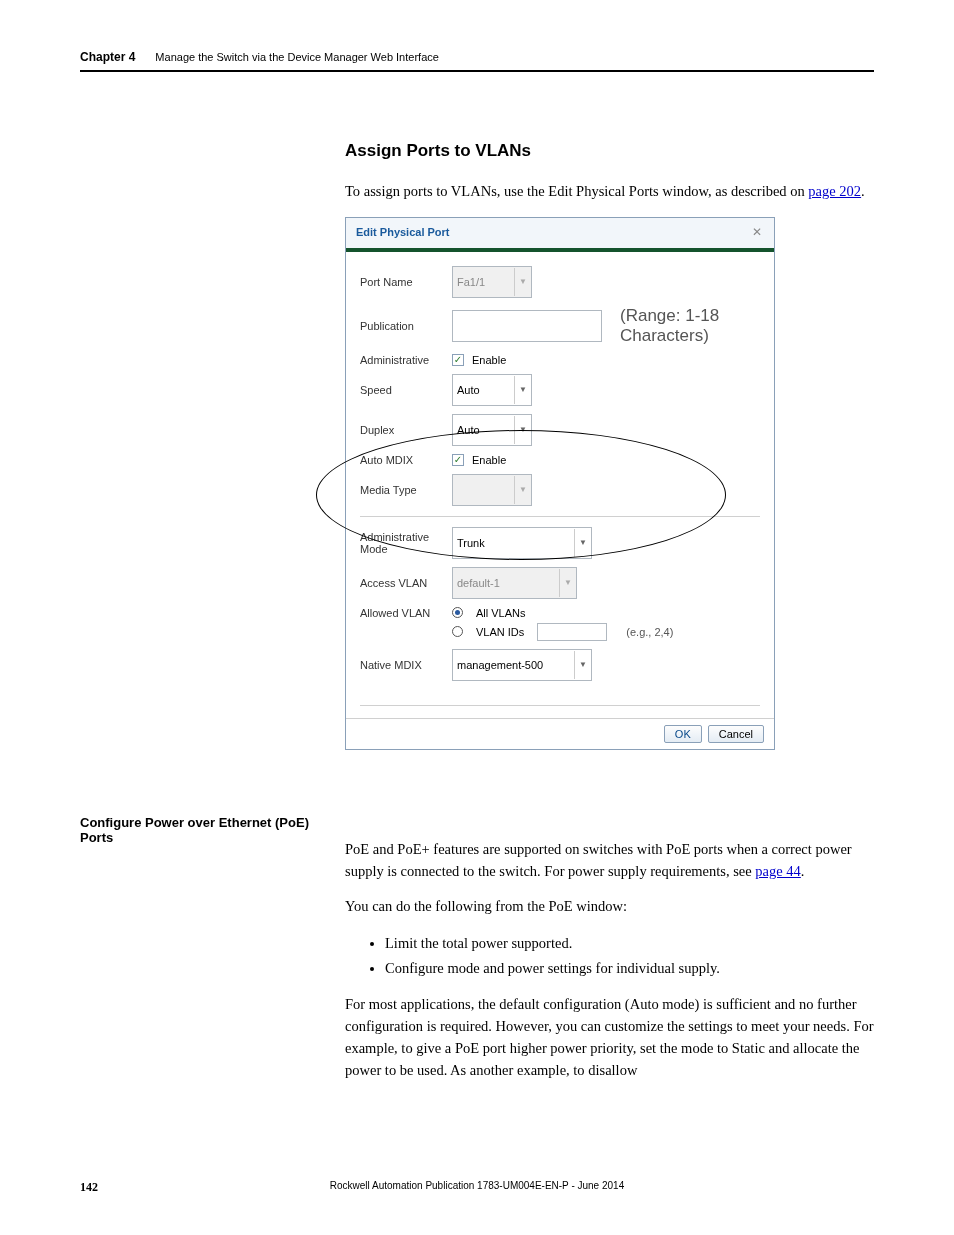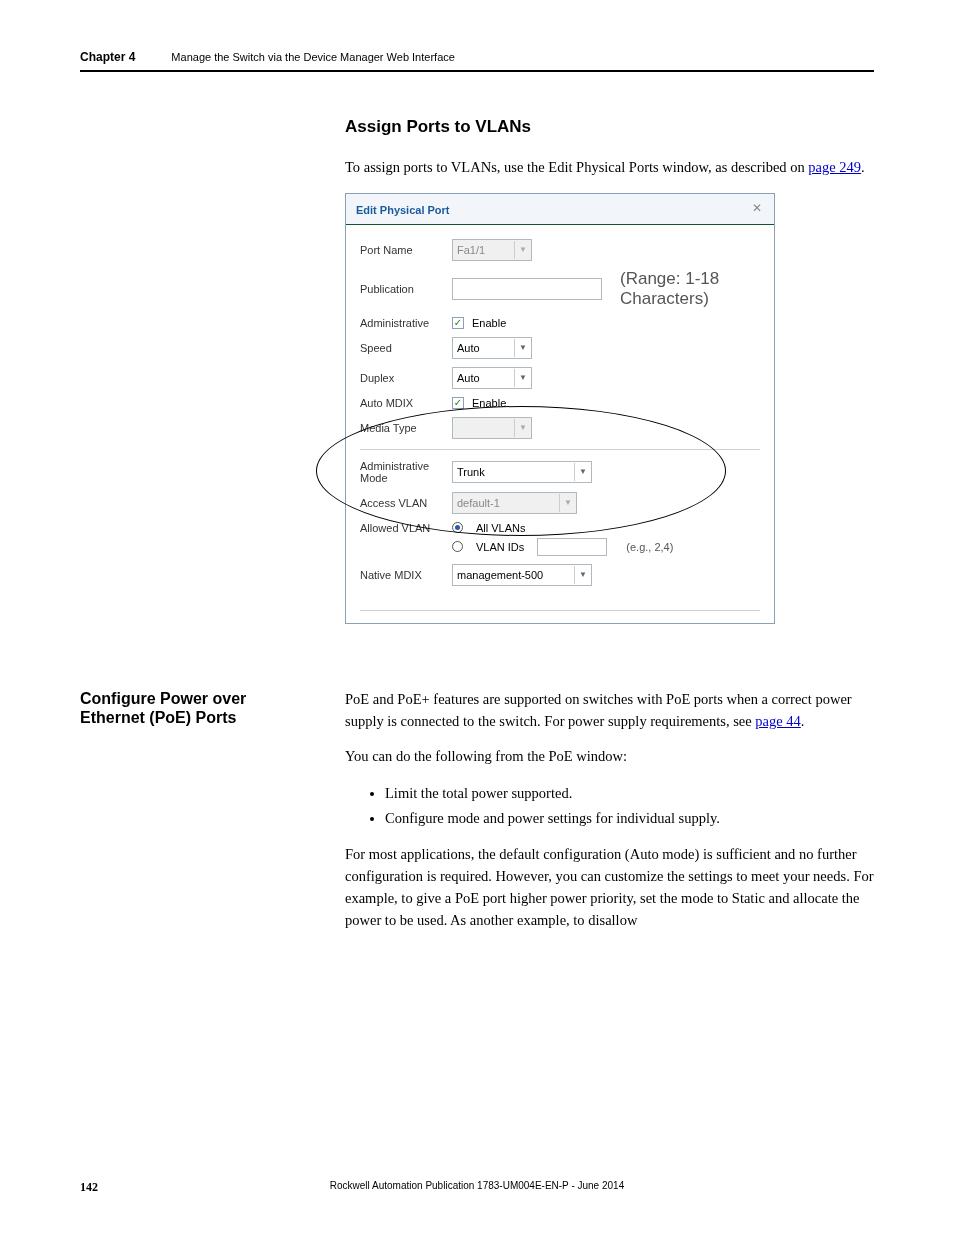--- a/index.html
+++ b/index.html
@@ -10,39 +10,39 @@
     width: 954px;
     height: 1235px;
     position: relative;
   }
   .page {
     padding: 50px 80px 40px 80px;
   }
   .header-line {
     display: flex;
     align-items: baseline;
-    gap: 36px;
+    gap: 20px;
     border-bottom: 2px solid #000;
     padding-bottom: 6px;
     margin-bottom: 45px;
     font-family: 'Segoe UI', Arial, sans-serif;
   }
   .chapter-label { font-weight: 700; font-size: 12px; }
   .chapter-title { font-size: 11px; }
   .section {
     display: flex;
     gap: 30px;
     margin-bottom: 40px;
   }
   .left-col { width: 235px; flex-shrink: 0; }
-  .right-col { flex: 1; }
+  .right-col { flex: 1; margin-top: 24px; }
   .section-heading {
     font-family: 'Segoe UI Semibold', 'Segoe UI', Arial, sans-serif;
     font-weight: 700;
-    font-size: 16px;
+    font-size: 13px;
     line-height: 1.2;
   }
   .sub-heading {
     font-family: 'Segoe UI Semibold', 'Segoe UI', Arial, sans-serif;
     font-weight: 700;
     font-size: 17px;
     margin-bottom: 20px;
   }
   .body-text {
     font-size: 14.5px;
@@ -68,22 +68,22 @@
     font-size: 11px;
     background: #fff;
     margin: 10px 0 10px 0;
     position: relative;
   }
   .dialog-header {
     background: #f2f6fa;
     padding: 8px 10px;
     display: flex;
     justify-content: space-between;
-    align-items: flex-end;
-    border-bottom: 1px solid #14532d;
+    align-items: flex-start;
+    border-bottom: 4px solid #14532d;
   }
   .dialog-title { color: #1a5a9c; font-weight: 700; font-size: 11px; }
   .dialog-close {
     width: 14px; height: 14px;
     font-size: 12px; line-height: 12px;
     text-align: center;
     color: #888;
     cursor: pointer;
   }
   .dialog-body { padding: 10px 14px 6px 14px; }
@@ -96,21 +96,21 @@
   .form-label {
     width: 92px;
     color: #333;
   }
   .form-control { flex: 1; display: flex; align-items: center; gap: 8px; }
   .sel, .inp {
     border: 1px solid #b0b8c0;
     background: #fff;
     font-size: 11px;
     padding: 1px 4px;
-    height: 22px;
+    height: 32px;
   }
   .sel.disabled, .inp.disabled { background: #f0f0f0; color: #888; }
   .sel { display: inline-flex; align-items: center; justify-content: space-between; }
   .sel .caret {
     font-size: 8px;
     margin-left: 4px;
     color: #666;
     border-left: 1px solid #ccc;
     padding-left: 4px;
     height: 100%;
@@ -208,21 +208,21 @@
   <div class="header-line">
     <span class="chapter-label">Chapter 4</span>
     <span class="chapter-title">Manage the Switch via the Device Manager Web Interface</span>
   </div>
 
   <div class="section">
     <div class="left-col"></div>
     <div class="right-col">
       <div class="sub-heading">Assign Ports to VLANs</div>
       <p class="body-text">
-        <span>To assign ports to VLANs, use the Edit Physical Ports window, as described on </span><a class="page-link" href="#">page 249</a><span>.</span>
+        <span>To assign ports to VLANs, use the Edit Physical Ports window, as described on </span><a class="page-link" href="#">page 202</a><span>.</span>
       </p>
 
       <div class="dialog">
         <div class="dialog-header">
           <span class="dialog-title">Edit Physical Port</span>
           <span class="dialog-close">✕</span>
         </div>
         <div class="dialog-body">
           <div class="form-row">
             <div class="form-label">Port Name</div>
@@ -320,20 +320,24 @@
           <div class="form-row">
             <div class="form-label">Native MDIX</div>
             <div class="form-control">
               <span class="sel" style="width:140px">
                 <span>management-500</span>
                 <span class="caret">▼</span>
               </span>
             </div>
           </div>
           <div class="divider-row" style="margin-top:20px"></div>
+        </div>
+        <div class="dialog-footer">
+          <span class="btn primary">OK</span>
+          <span class="btn">Cancel</span>
         </div>
 
         <div class="annotation-ellipse" style="left:-30px; top:212px; width:410px; height:130px;"></div>
       </div>
     </div>
   </div>
 
   <div class="section" style="margin-top:55px">
     <div class="left-col">
       <div class="section-heading">Configure Power over Ethernet (PoE) Ports</div>

